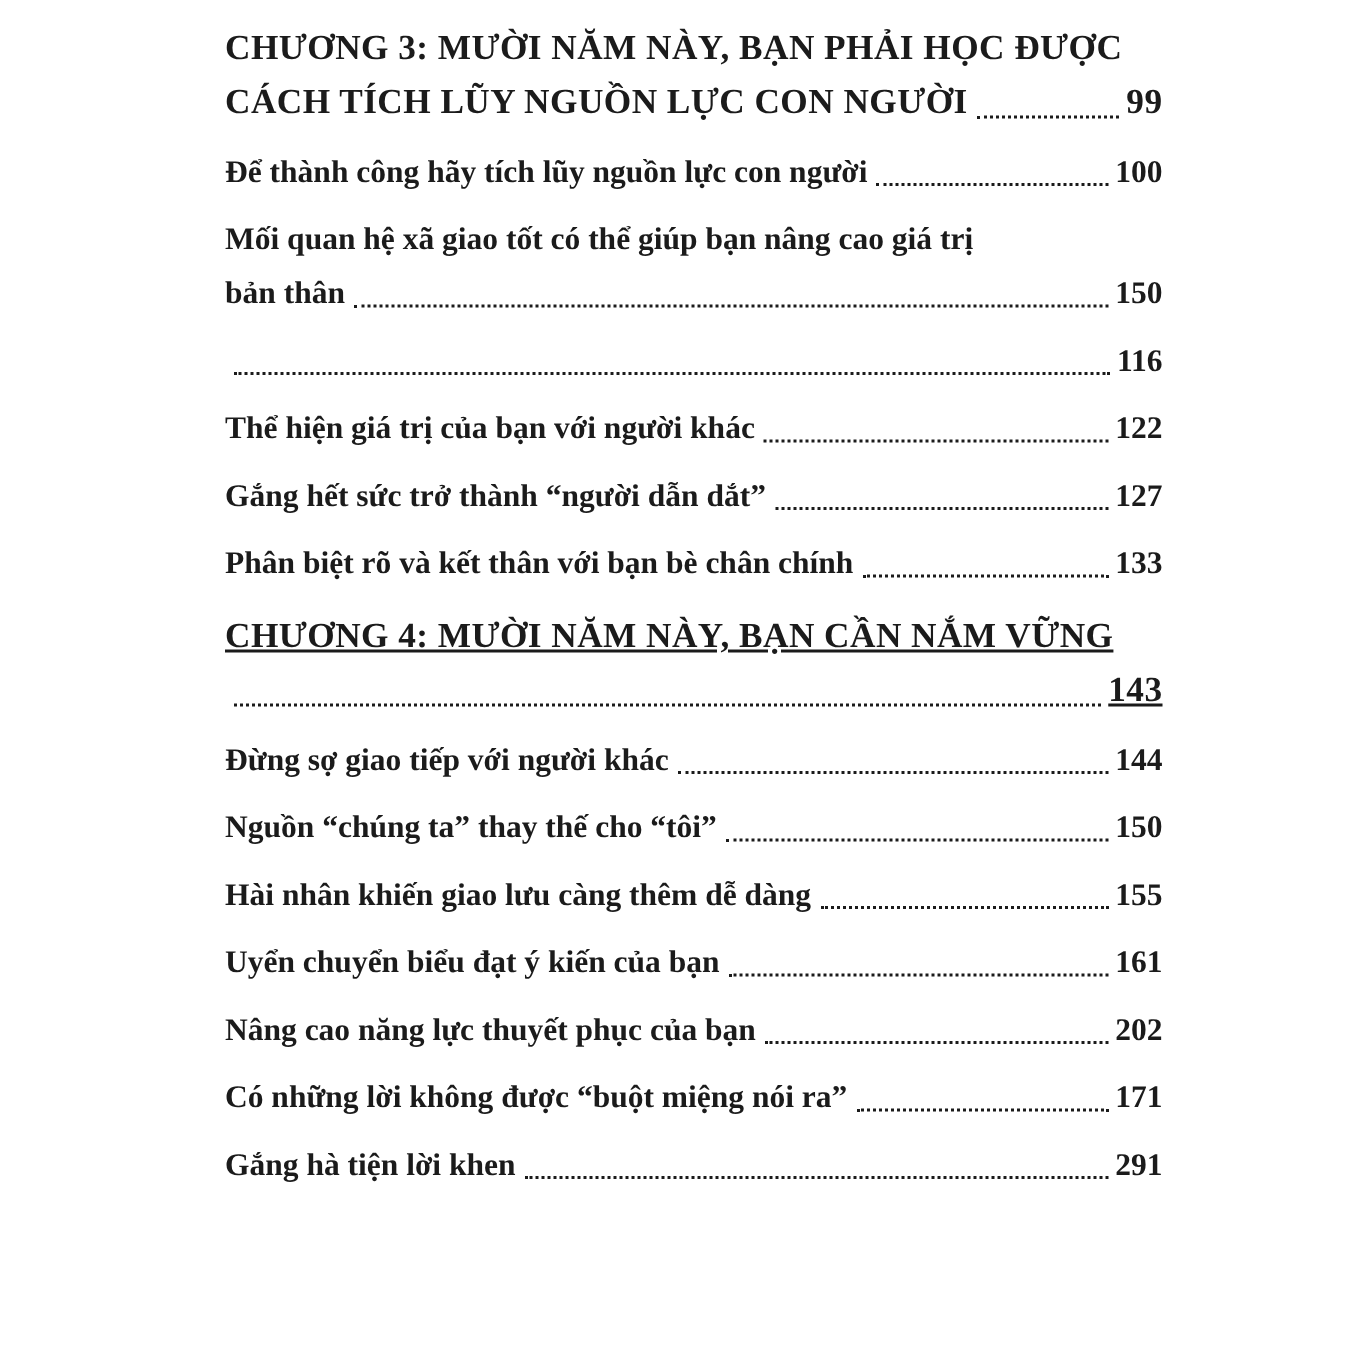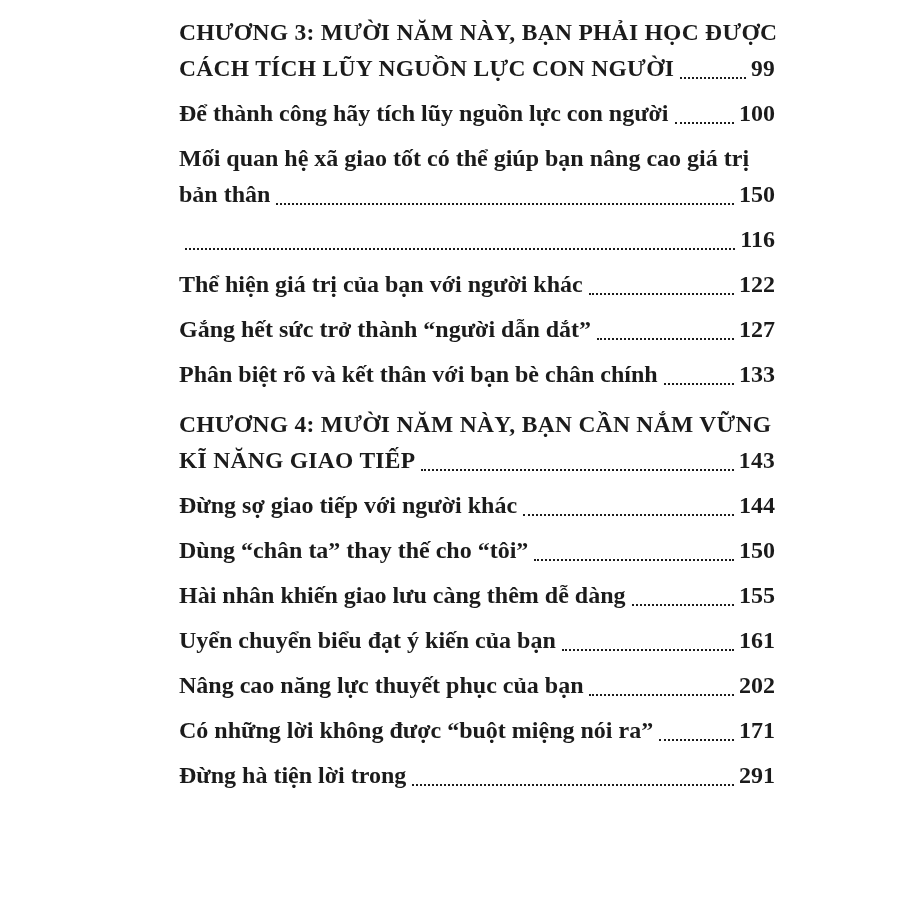--- a/index.html
+++ b/index.html
@@ -20,46 +20,46 @@
     height: 900px;
     padding: 10px 125px 0 150px;
   }
   .toc-item {
     margin-bottom: 9px;
   }
   .line {
     display: flex;
     align-items: flex-end;
     height: 36px;
-    margin-left: 29px;
   }
   .title {
     white-space: nowrap;
   }
   .chapter .line {
     font-size: 23.5px;
     font-weight: bold;
     letter-spacing: 0.3px;
   }
   .entry .line {
-    font-size: 24px;
+    font-size: 21px;
     font-weight: bold;
   }
   .leader {
     flex: 1 1 auto;
     min-width: 18px;
     border-bottom: 2.6px dotted #1b1b1b;
     margin: 0 5px 3px 6px;
   }
   .pagenum {
     white-space: nowrap;
   }
   
   .toc-item.gap-before {
     margin-top: 14px;
+    text-decoration: underline;
   }
 </style>
 </head>
 <body>
 
 <main class="toc">
   <div>
       <div class="toc-item chapter">
         <div class="line">
           <span class="title">CHƯƠNG 3: MƯỜI NĂM NÀY, BẠN PHẢI HỌC ĐƯỢC</span>
@@ -112,35 +112,34 @@
           <span class="title">Phân biệt rõ và kết thân với bạn bè chân chính</span>
           <span class="leader"></span>
           <span class="pagenum">133</span>
         </div>
       </div>
       <div class="toc-item chapter gap-before">
         <div class="line">
           <span class="title">CHƯƠNG 4: MƯỜI NĂM NÀY, BẠN CẦN NẮM VỮNG</span>
         </div>
         <div class="line">
-          <span class="title">KĨ NĂNG GIAO TIẾP</span>
           <span class="leader"></span>
           <span class="pagenum">143</span>
         </div>
       </div>
       <div class="toc-item entry">
         <div class="line">
           <span class="title">Đừng sợ giao tiếp với người khác</span>
           <span class="leader"></span>
           <span class="pagenum">144</span>
         </div>
       </div>
       <div class="toc-item entry">
         <div class="line">
-          <span class="title">Dùng “chân ta” thay thế cho “tôi”</span>
+          <span class="title">Nguồn “chúng ta” thay thế cho “tôi”</span>
           <span class="leader"></span>
           <span class="pagenum">150</span>
         </div>
       </div>
       <div class="toc-item entry">
         <div class="line">
           <span class="title">Hài nhân khiến giao lưu càng thêm dễ dàng</span>
           <span class="leader"></span>
           <span class="pagenum">155</span>
         </div>
@@ -161,19 +160,19 @@
       </div>
       <div class="toc-item entry">
         <div class="line">
           <span class="title">Có những lời không được “buột miệng nói ra”</span>
           <span class="leader"></span>
           <span class="pagenum">171</span>
         </div>
       </div>
       <div class="toc-item entry">
         <div class="line">
-          <span class="title">Đừng hà tiện lời trong</span>
+          <span class="title">Gắng hà tiện lời khen</span>
           <span class="leader"></span>
           <span class="pagenum">291</span>
         </div>
       </div>
     </div>
 </main>
 
 </body></html>

